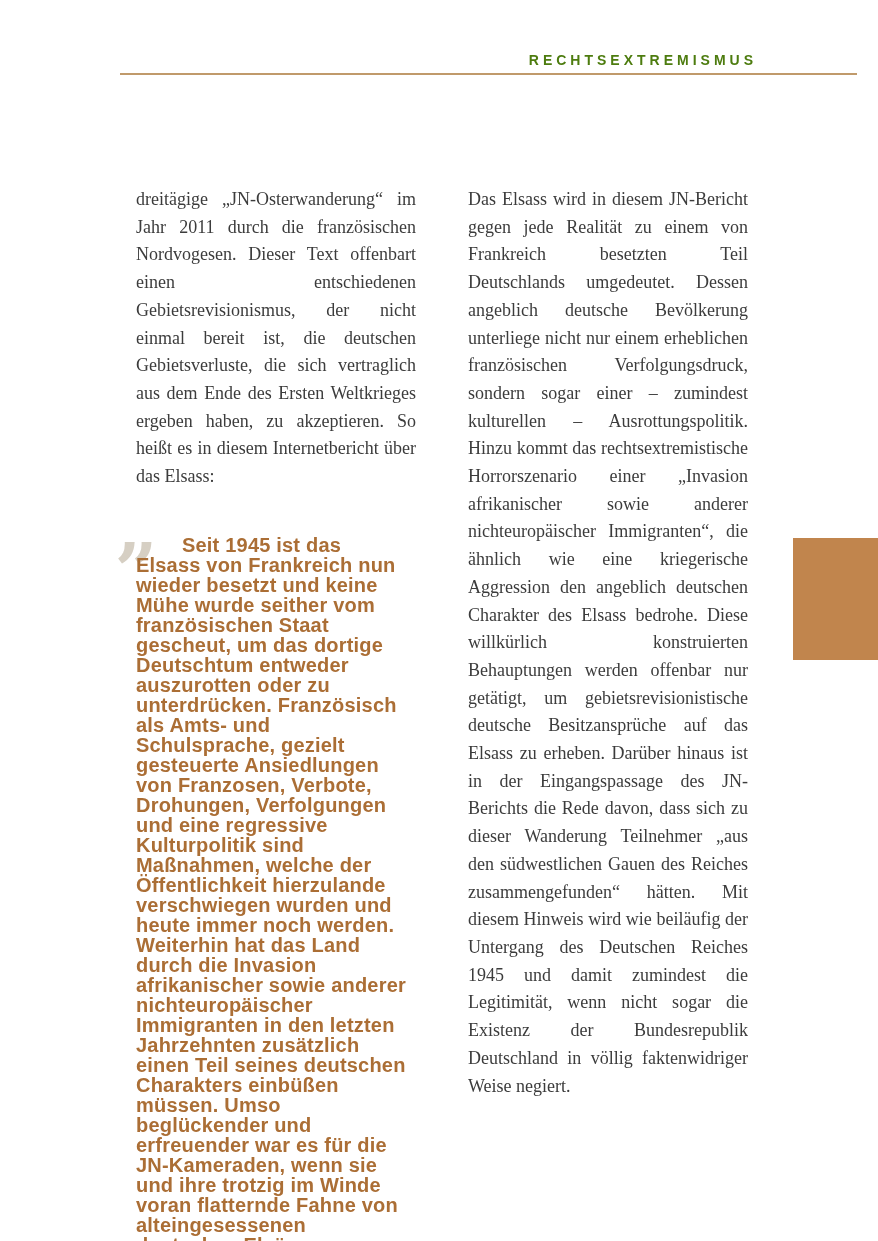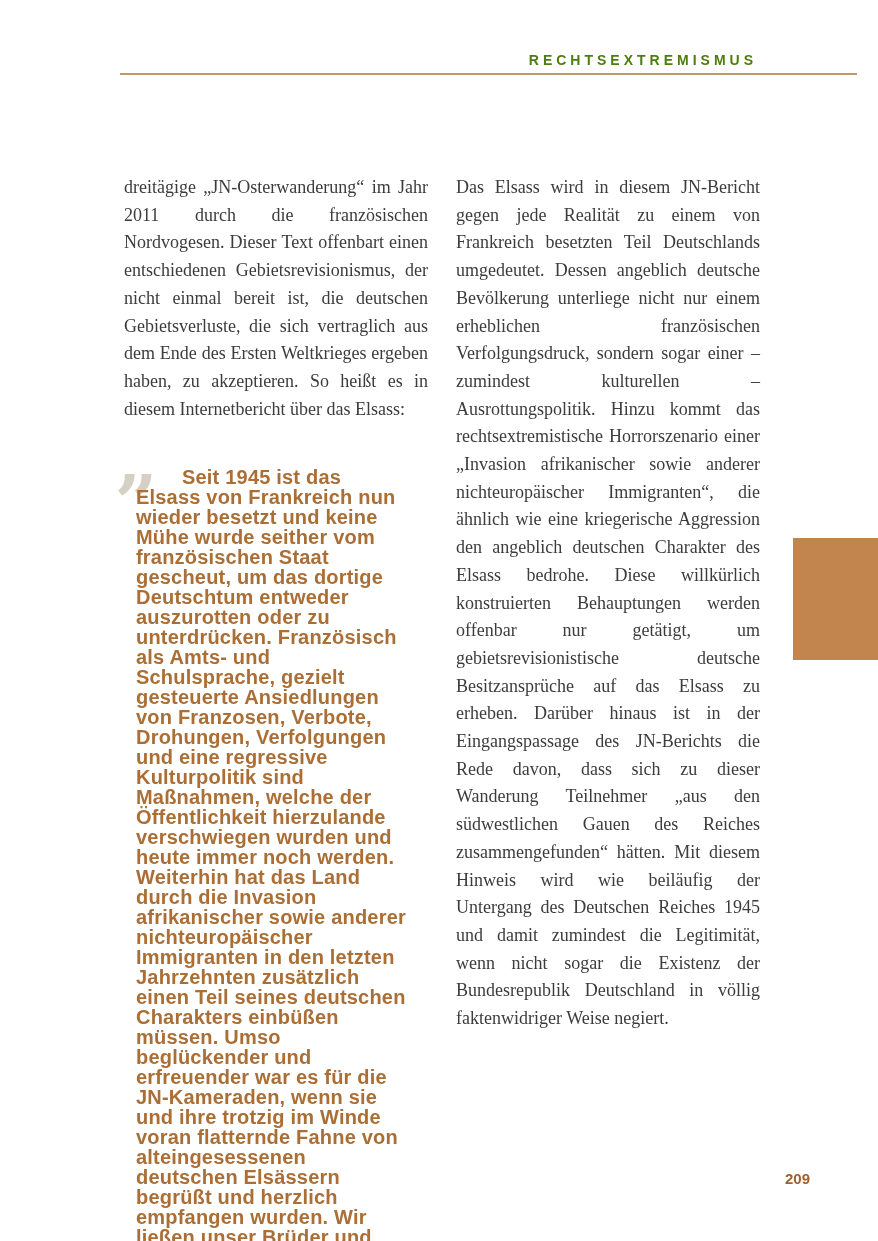--- a/index.html
+++ b/index.html
@@ -41,21 +41,21 @@
     top: 170px;
     width: 312px;
   }
   .col-right {
     position: absolute;
     left: 452px;
     top: 170px;
     width: 312px;
   }
   .body-text {
-    margin: 4px;
+    margin: 16px;
     font-size: 18px;
     line-height: 27.7px;
     color: #3c3c3c;
     text-align: justify;
     hyphens: auto;
     -webkit-hyphens: auto;
   }
   .quote-block {
     position: relative;
     margin-top: 44px;
@@ -133,15 +133,14 @@
       <p class="quote-text">Seit 1945 ist das Elsass von Frankreich nun wieder besetzt und keine Mühe wurde seither vom französischen Staat gescheut, um das dortige Deutschtum entweder auszurotten oder zu unterdrücken. Französisch als Amts- und Schulsprache, gezielt gesteuerte Ansiedlungen von Franzosen, Verbote, Drohungen, Verfolgungen und eine regressive Kulturpolitik sind Maßnahmen, welche der Öffentlichkeit hierzulande verschwiegen wurden und heute immer noch werden. Weiterhin hat das Land durch die Invasion afrikanischer sowie anderer nichteuropäischer Immigranten in den letzten Jahrzehnten zusätzlich einen Teil seines deutschen Charakters einbüßen müssen. Umso beglückender und erfreuender war es für die JN-Kameraden, wenn sie und ihre trotzig im Winde voran flatternde Fahne von alteingesessenen deutschen Elsässern begrüßt und herzlich empfangen wurden. Wir ließen unser Brüder und Schwestern jenseits der Grenzen hier wissen, dass sie nicht vergessen sind und wir blutsmäßig und schicksalhaft auf ewig mit ihnen verbunden sein werden.</p>
     </div>
   </div>
 
   <div class="col-right">
     <p class="body-text">Das Elsass wird in diesem JN-Bericht gegen jede Realität zu einem von Frankreich besetzten Teil Deutschlands umgedeutet. Dessen angeblich deutsche Bevölkerung unterliege nicht nur einem erheblichen französischen Verfolgungsdruck, sondern sogar einer – zumindest kulturellen – Ausrottungspolitik. Hinzu kommt das rechtsextremistische Horrorszenario einer „Invasion afrikanischer sowie anderer nichteuropäischer Immigranten“, die ähnlich wie eine kriegerische Aggression den angeblich deutschen Charakter des Elsass bedrohe. Diese willkürlich konstruierten Behauptungen werden offenbar nur getätigt, um gebietsrevisionistische deutsche Besitzansprüche auf das Elsass zu erheben. Darüber hinaus ist in der Eingangspassage des JN-Berichts die Rede davon, dass sich zu dieser Wanderung Teilnehmer „aus den südwestlichen Gauen des Reiches zusammengefunden“ hätten. Mit diesem Hinweis wird wie beiläufig der Untergang des Deutschen Reiches 1945 und damit zumindest die Legitimität, wenn nicht sogar die Existenz der Bundesrepublik Deutschland in völlig faktenwidriger Weise negiert.</p>
   </div>
 
   <div class="side-tab"></div>
 
-  <div class="page-number">209</div>
 
 </div>
 
 </body></html>

